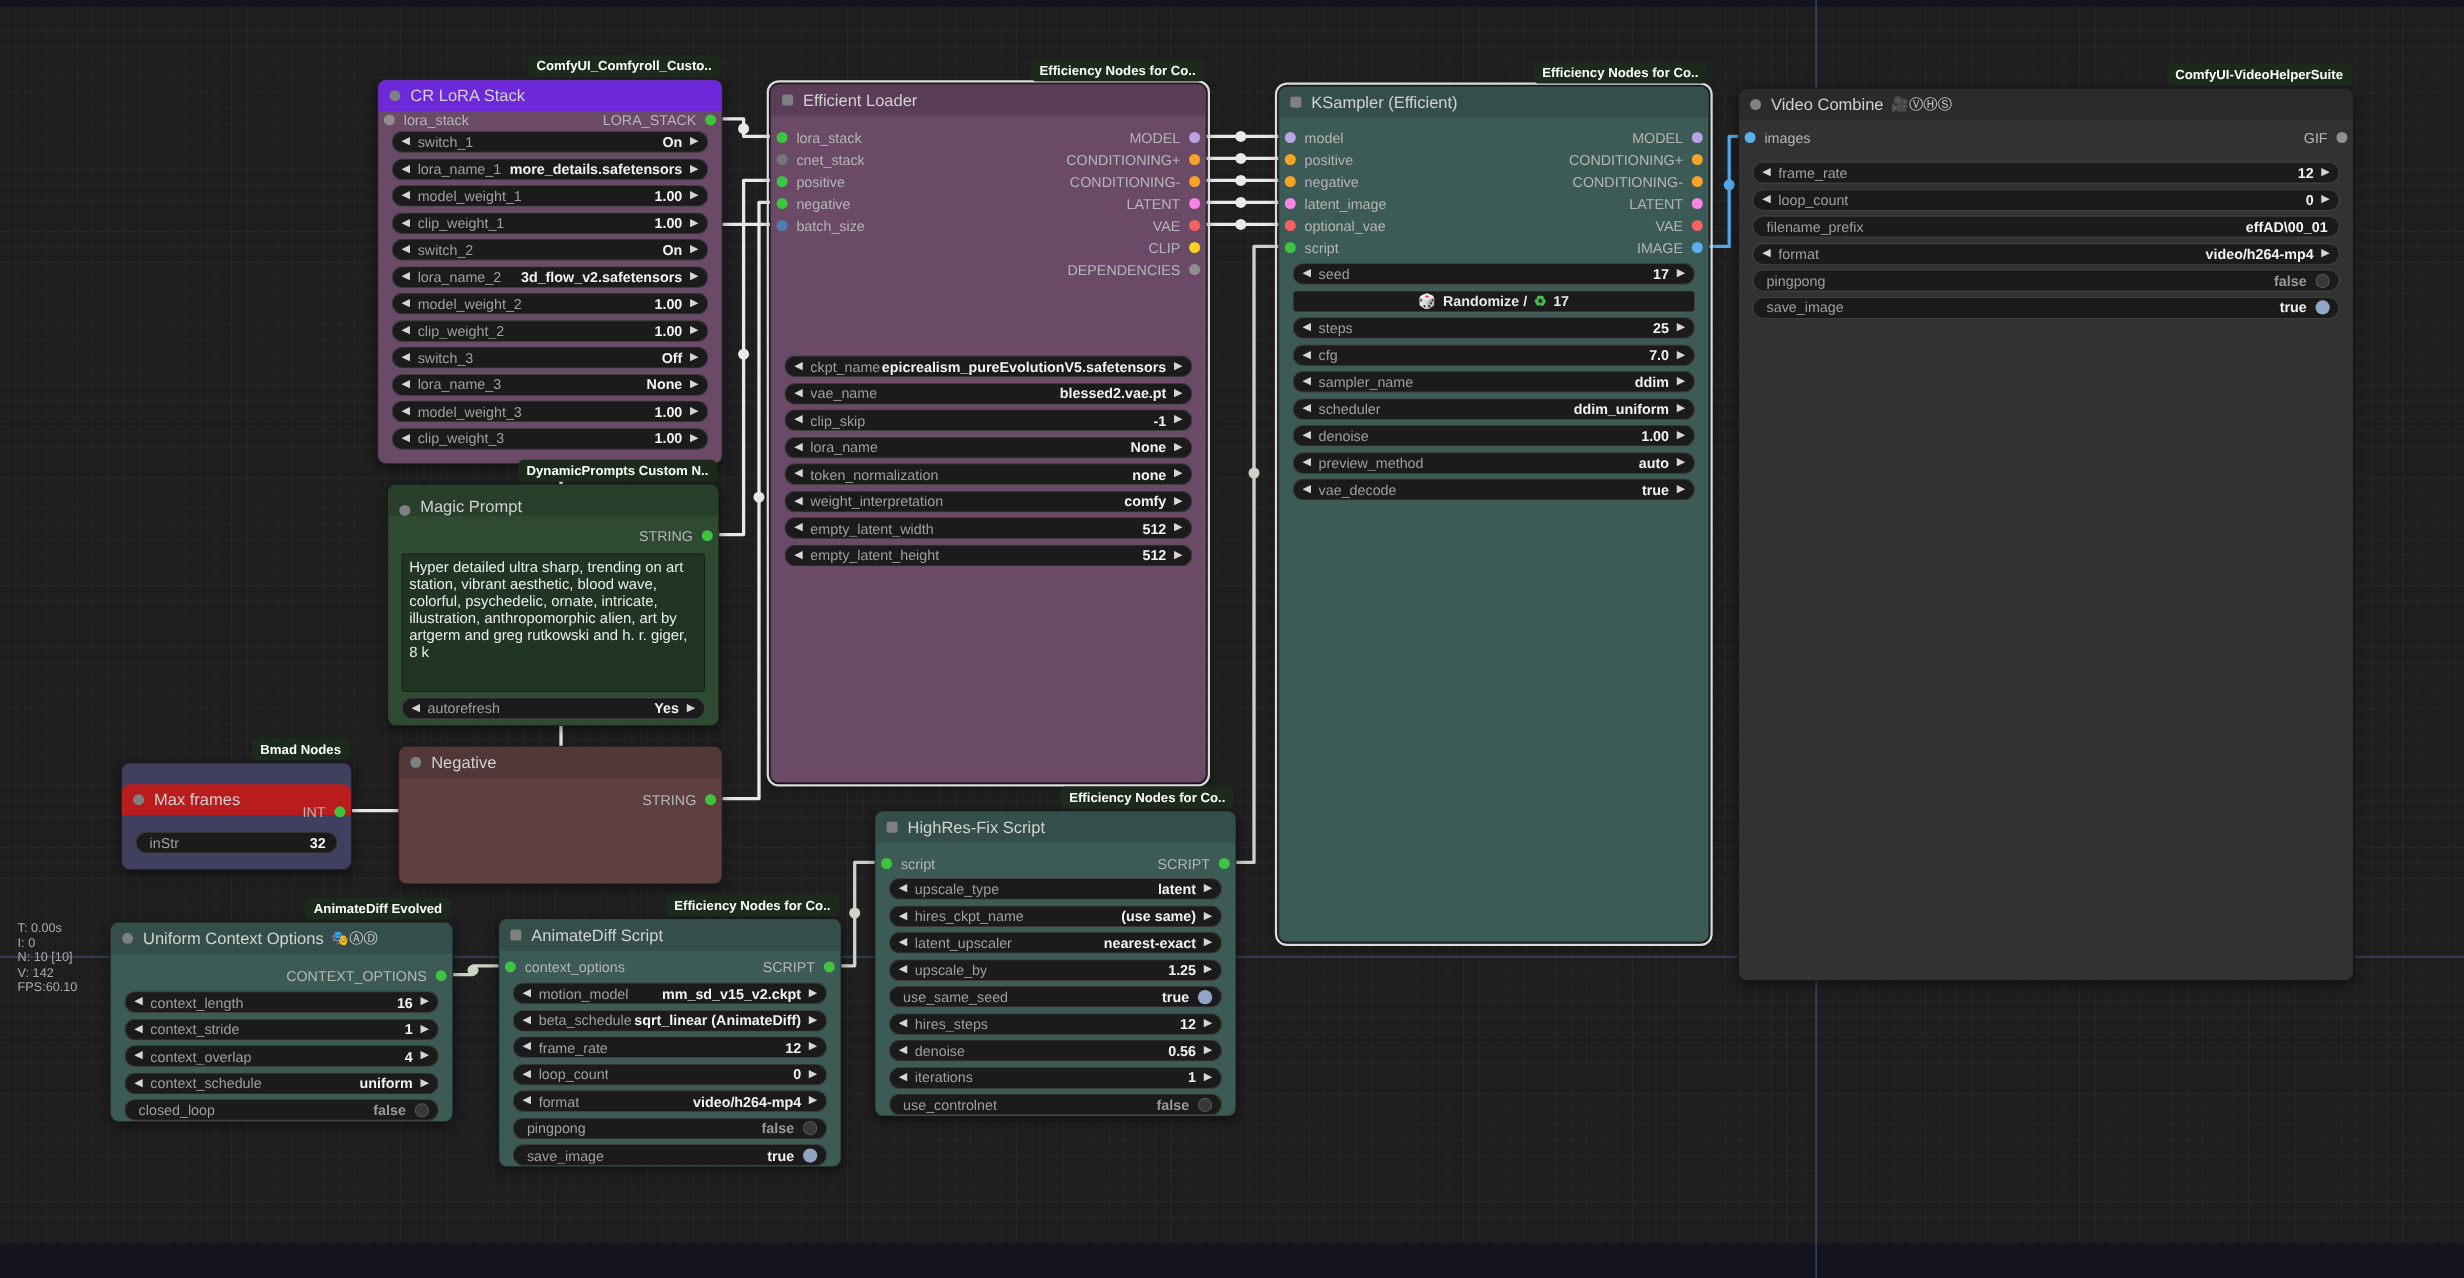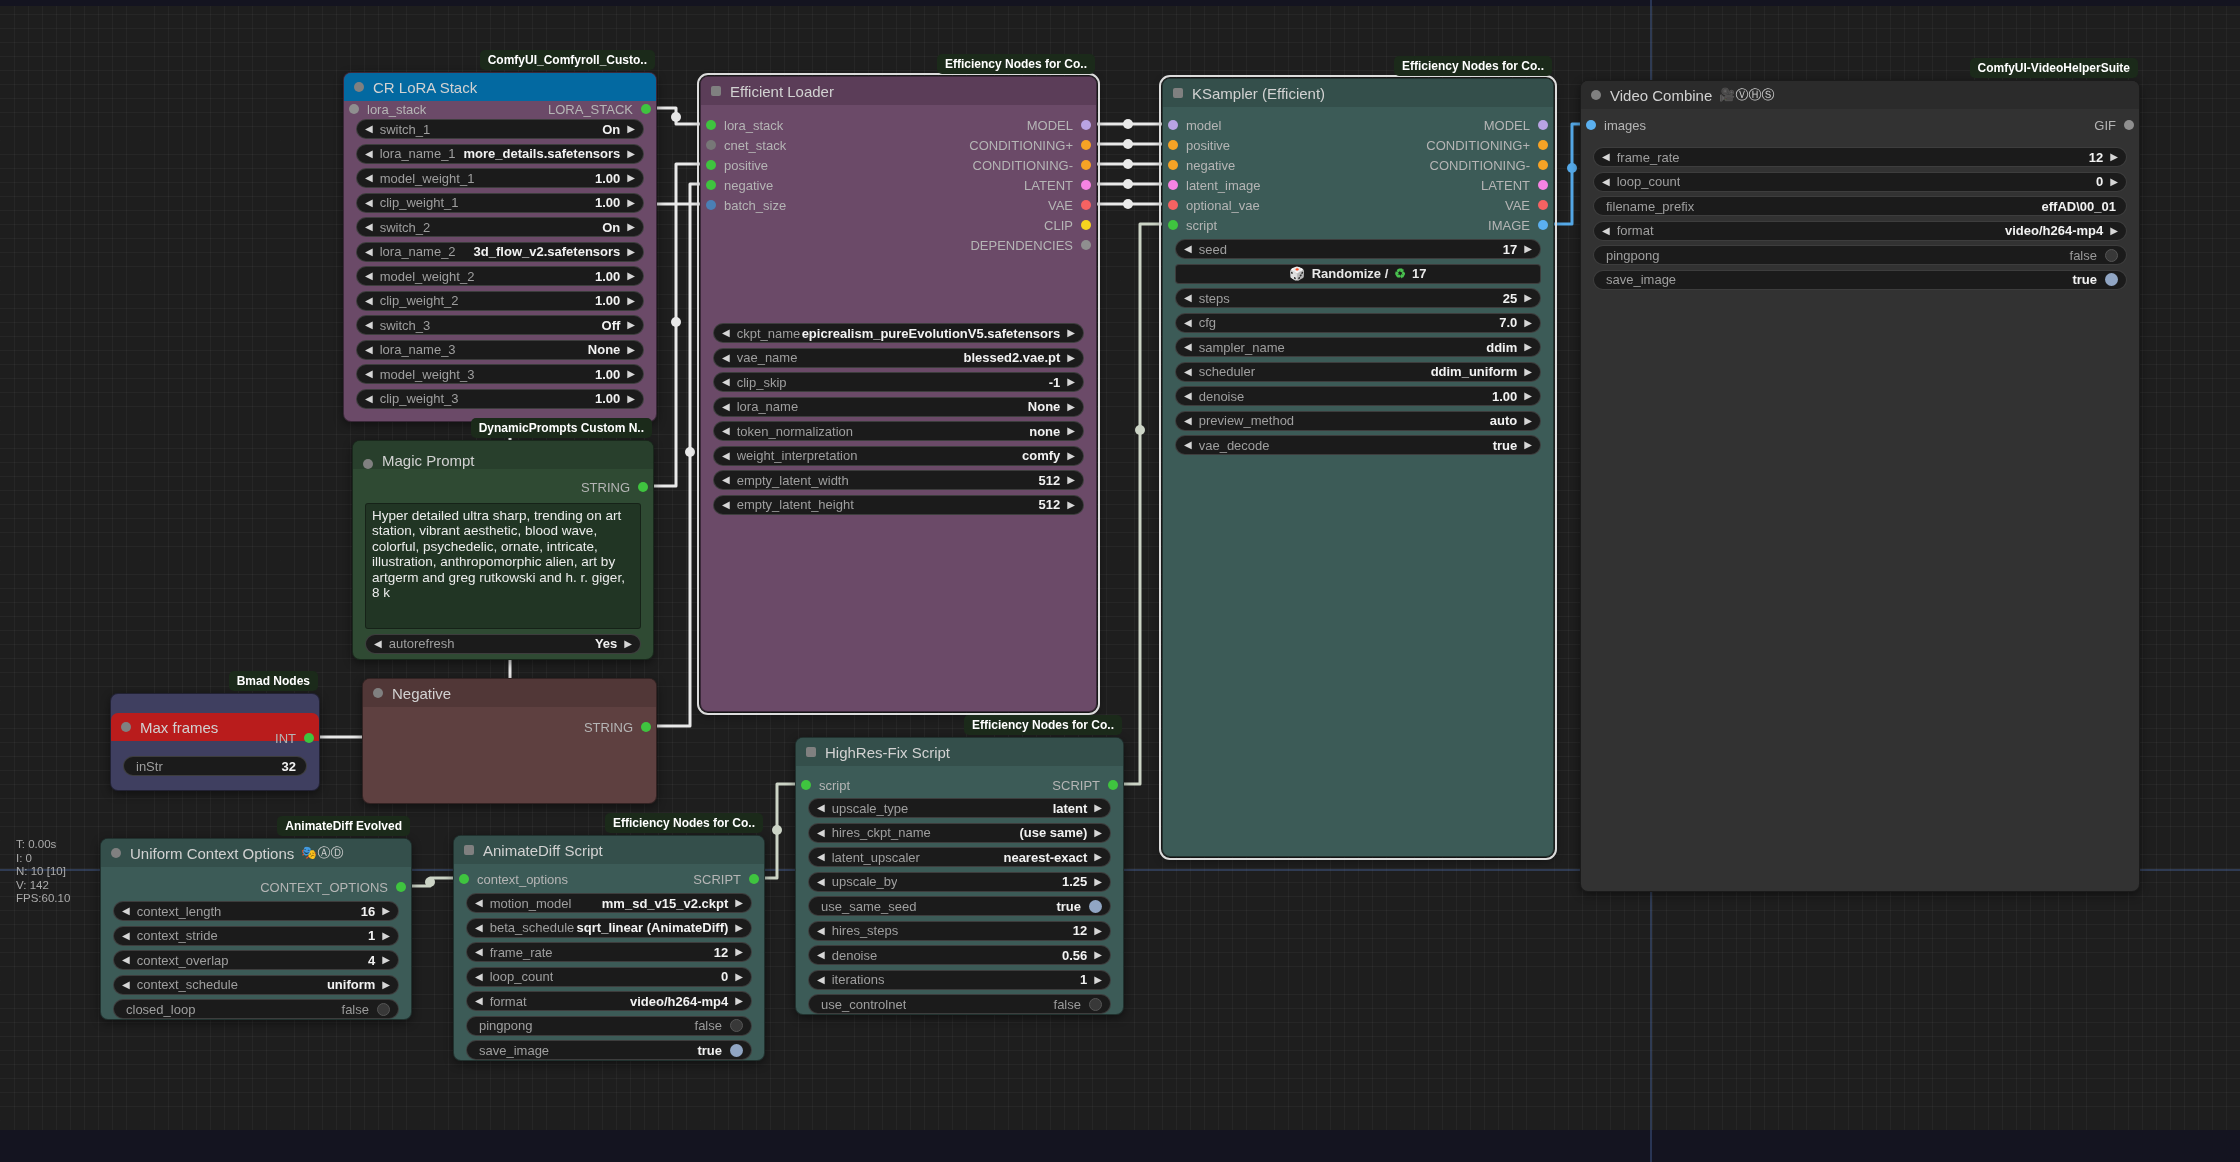--- a/index.html
+++ b/index.html
@@ -49,21 +49,21 @@
   .widget{
     height:20px;background:#1b1b1b;border:1px solid rgba(150,150,150,0.28);
     border-radius:11px;display:flex;align-items:center;box-sizing:border-box;
     padding:0 8px;flex:0 0 auto;
   }
   .w-arrow{font-size:10px;color:#d6d6d6;flex:0 0 auto;line-height:1;}
   .w-label{font-size:13px;color:#9f9f9f;margin-left:7px;white-space:nowrap;overflow:hidden;}
   .w-value{font-size:13px;color:#f2f2f2;font-weight:bold;margin-left:auto;margin-right:7px;white-space:nowrap;}
   .widget.no-arrows .w-label{margin-left:4px;}
   .widget.no-arrows .w-value{margin-right:2px;}
-  .w-value.dim{color:#9a9a9a;font-weight:normal;}
+  .w-value.dim{color:#9a9a9a;font-weight:bold;}
   .toggle-dot{width:13px;height:13px;border-radius:50%;flex:0 0 auto;margin-left:6px;}
   .toggle-dot.on{background:#91a6c4;}
   .toggle-dot.off{background:#383838;border:1px solid #555;box-sizing:border-box;}
   .widget.btn{justify-content:center;border-radius:2px;border:1px solid #6e6e6e;height:22px;}
   .widget.btn .w-btnlabel{font-size:13px;color:#e2e2e2;font-weight:bold;}
   .widget.rand{justify-content:center;border-radius:4px;}
   .rand-part{font-size:13px;color:#e8e8e8;font-weight:bold;margin:0 3px;white-space:nowrap;}
   .rand-part.recycle{color:#49c14f;}
   .w-textarea{
     background:rgba(0,0,0,0.28);border:1px solid rgba(0,0,0,0.35);border-radius:3px;
@@ -110,21 +110,21 @@
     </svg>
   <div class="stats" id="stats">
       <div>T: 0.00s</div>
       <div>I: 0</div>
       <div>N: 10 [10]</div>
       <div>V: 142</div>
       <div>FPS:60.10</div>
     </div>
   <div id="nodes-layer">
       <div class="node" style="left: 343px; top: 72px; width: 312px; height: 348px; background: rgb(107, 74, 104);">
-        <div class="node-header" style="background: #0369a1; align-items: center;">
+        <div class="node-header" style="background: #6d28d9; align-items: center;">
           <span class="t-icon circle"></span>
           <span class="node-title">CR LoRA Stack</span>
         </div>
         <div class="slots" style="top: 26px;">
           <div class="slot-row">
             <div class="slot-in">
               <span class="slot-dot" style="background: rgb(143, 143, 143);"></span>
               <span class="slot-label">lora_stack</span>
             </div>
             <div class="slot-out">

